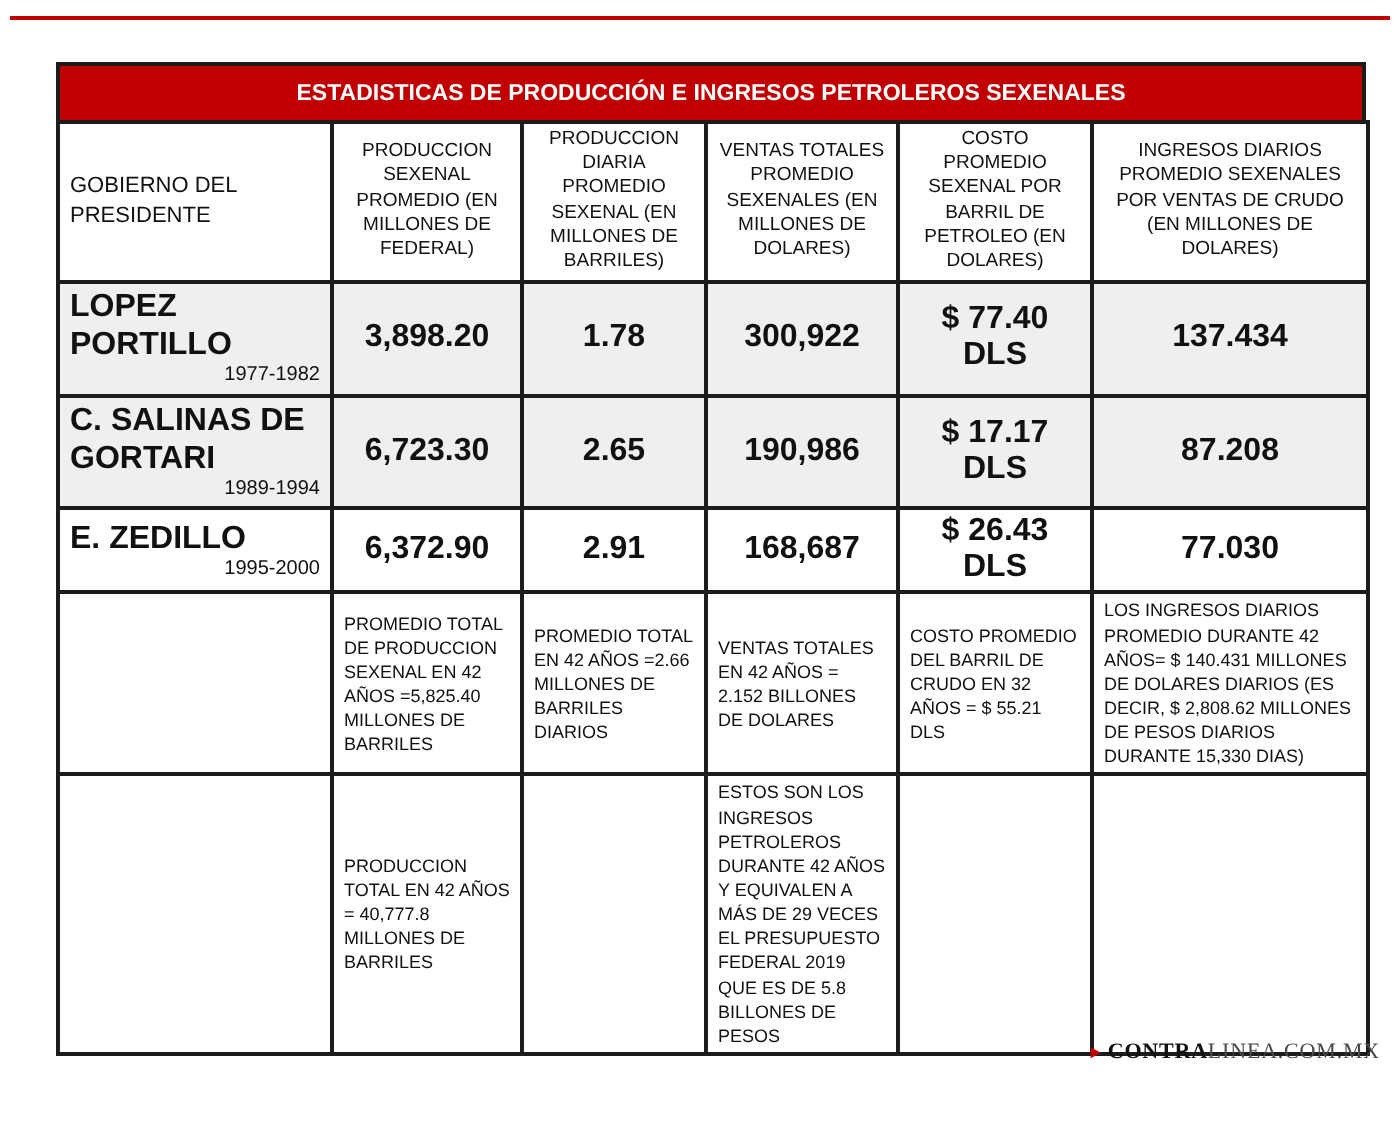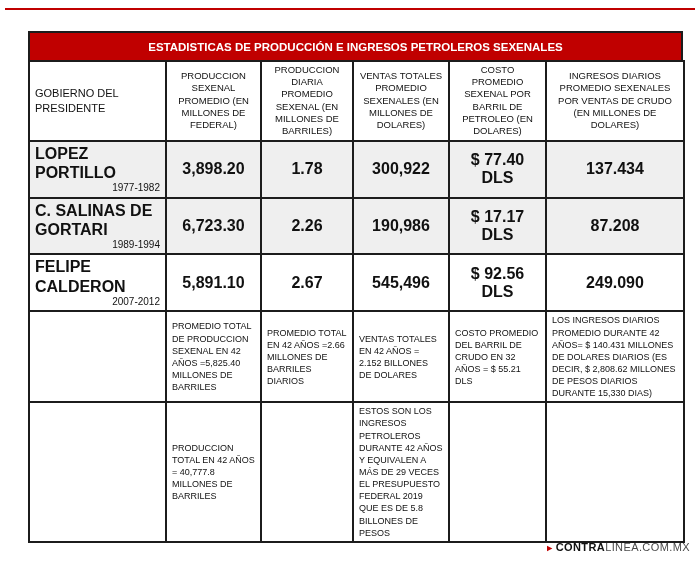--- a/index.html
+++ b/index.html
@@ -68,25 +68,26 @@
     line-height:1.35;
     text-align:left;
     vertical-align:middle;
     background:#ffffff;
     font-weight:normal;
   }
   tr.sum-row-1 { height:78px; }
   tr.sum-row-2 { height:96px; }
   .footer {
     position:absolute;
-    top:541px;
+    top:520px;
     right:10px;
     font-size:11px;
     letter-spacing:0.4px;
     white-space:nowrap;
+    font-family:Liberation Serif, serif;
   }
   .footer .arrow { color:#c00000; font-size:9px; margin-right:1px; }
   .footer .bold { font-weight:bold; color:#111; }
   .footer .rest { font-weight:normal; color:#4a4a4a; }
 </style>
 </head>
 <body>
 
 <div class="top-rule"></div>
 
@@ -127,39 +128,39 @@
       <td class="num">137.434</td>
     </tr>
 
 
     <tr class="data-row alt">
       <td class="pres">
         <div class="pres-name">C. SALINAS DE GORTARI</div>
         <div class="pres-years">1989-1994</div>
       </td>
       <td class="num">6,723.30</td>
-      <td class="num">2.26</td>
+      <td class="num">2.65</td>
       <td class="num">190,986</td>
       <td class="num">$ 17.17 DLS</td>
       <td class="num">87.208</td>
     </tr>
 
+    <tr class="data-row">
+      <td class="pres">
+        <div class="pres-name">E. ZEDILLO</div>
+        <div class="pres-years">1995-2000</div>
+      </td>
+      <td class="num">6,372.90</td>
+      <td class="num">2.91</td>
+      <td class="num">168,687</td>
+      <td class="num">$ 26.43 DLS</td>
+      <td class="num">77.030</td>
+    </tr>
 
 
-    <tr class="data-row">
-      <td class="pres">
-        <div class="pres-name">FELIPE CALDERON</div>
-        <div class="pres-years">2007-2012</div>
-      </td>
-      <td class="num">5,891.10</td>
-      <td class="num">2.67</td>
-      <td class="num">545,496</td>
-      <td class="num">$ 92.56 DLS</td>
-      <td class="num">249.090</td>
-    </tr>
 
 
     <tr class="sum-row sum-row-1">
       <td></td>
       <td>PROMEDIO TOTAL DE PRODUCCION SEXENAL EN 42 AÑOS =5,825.40 MILLONES DE BARRILES</td>
       <td>PROMEDIO TOTAL EN 42 AÑOS =2.66 MILLONES DE BARRILES DIARIOS</td>
       <td>VENTAS TOTALES EN 42 AÑOS = 2.152 BILLONES DE DOLARES</td>
       <td>COSTO PROMEDIO DEL BARRIL DE CRUDO EN 32 AÑOS = $ 55.21 DLS</td>
       <td>LOS INGRESOS DIARIOS PROMEDIO DURANTE 42 AÑOS= $ 140.431 MILLONES DE DOLARES DIARIOS (ES DECIR, $ 2,808.62 MILLONES DE PESOS DIARIOS DURANTE 15,330 DIAS)</td>
     </tr>

